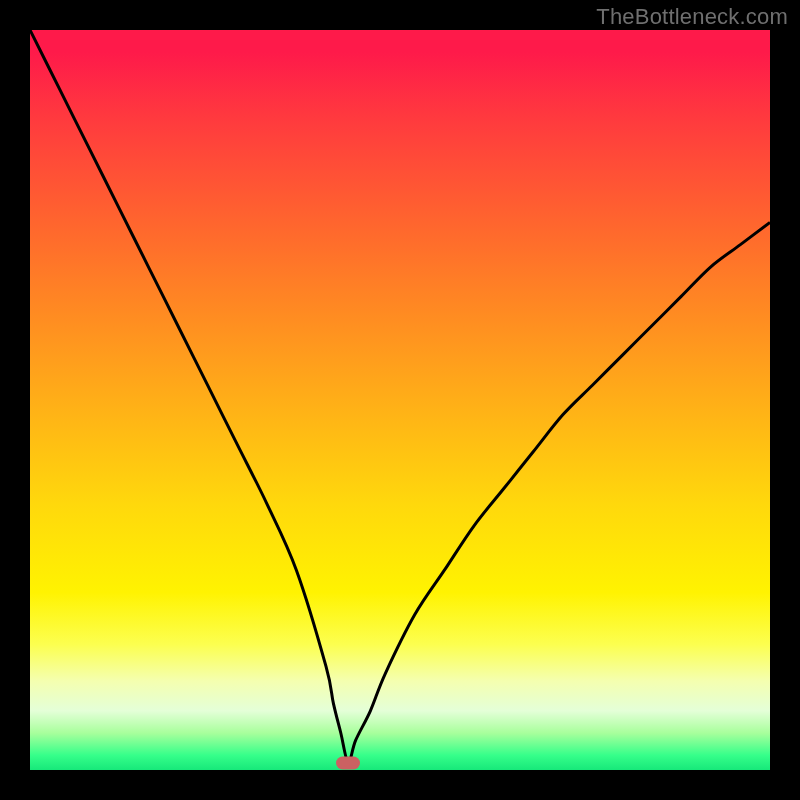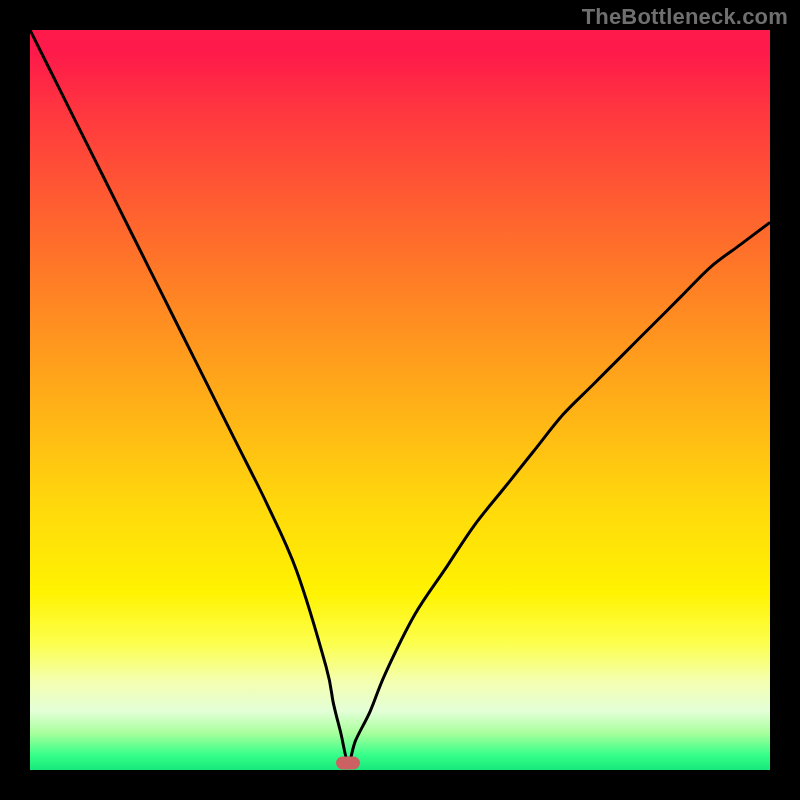--- a/index.html
+++ b/index.html
@@ -16,21 +16,21 @@
     width: 800px;
     height: 800px;
     background: #000;
   }
   .watermark {
     position: absolute;
     top: 4px;
     right: 12px;
     color: #6f6f6f;
     font-size: 22px;
-    font-weight: 700;
+    font-weight: 400;
     letter-spacing: 0.2px;
     z-index: 5;
   }
   .plot {
     position: absolute;
     left: 30px;
     top: 30px;
     width: 740px;
     height: 740px;
     background: linear-gradient(

